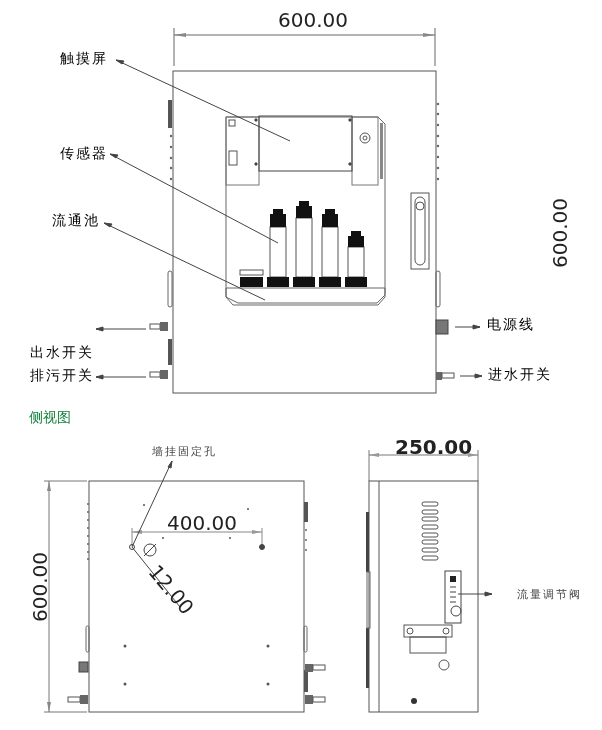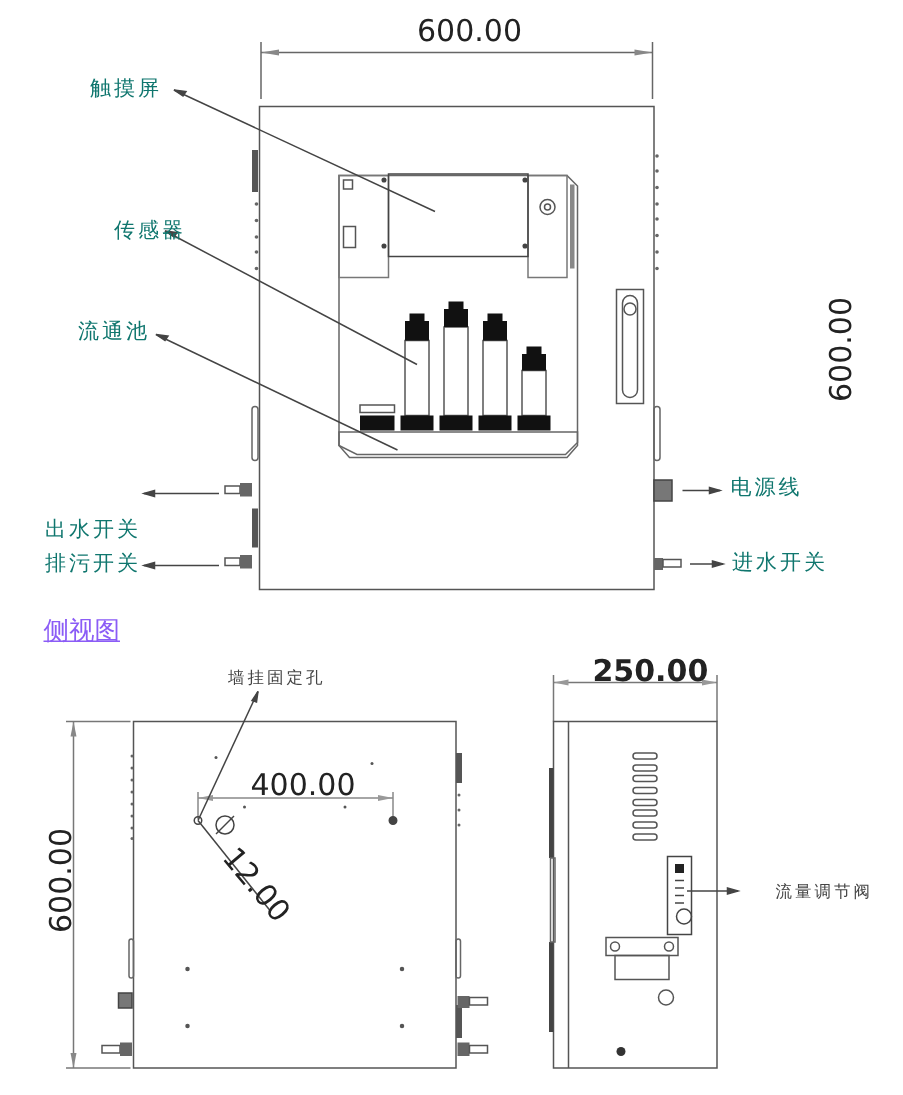--- a/index.html
+++ b/index.html
@@ -1,22 +1,22 @@
 <!DOCTYPE html>
 <html><head>
 <meta charset="utf-8">
 <style>
   html, body { margin:0; padding:0; background:#fff; }
   body { width:602px; height:730px; position:relative; overflow:hidden; font-family:"DejaVu Sans", sans-serif; color:#222; }
   svg { position:absolute; left:0; top:0; }
-  .lbl { position:absolute; font-family:"DejaVu Serif", serif; font-size:14px; color:#0f766e; letter-spacing:2px; white-space:nowrap; }
+  .lbl { position:absolute; font-family:"DejaVu Serif", serif; font-size:14px; color:#000000; letter-spacing:2px; white-space:nowrap; }
   .lbl-sm { position:absolute; font-family:Liberation Serif, serif; font-size:11px; color:#444; letter-spacing:2px; white-space:nowrap; }
   .dim { position:absolute; font-family:"DejaVu Sans", sans-serif; font-size:20px; color:#222; white-space:nowrap; }
   .rot90 { transform-origin:left top; }
-  .view-title { position:absolute; font-family:"DejaVu Sans", sans-serif; font-size:17px; color:#8b5cf6;text-decoration:underline; }
+  .view-title { position:absolute; font-family:"DejaVu Sans", sans-serif; font-size:14px; color:#15803d; }
 </style>
 </head>
 <body>
 
 <svg width="602" height="730" viewBox="0 0 602 730" stroke="#444" fill="none" stroke-width="1">
 
   <g>
 
     <line x1="174" y1="35" x2="435" y2="35" stroke="#666"></line>
     <line x1="174" y1="28" x2="174" y2="66" stroke="#666"></line>
@@ -218,21 +218,21 @@
       <circle cx="446" cy="631" r="3" stroke="#555"></circle>
     <circle cx="444" cy="665" r="5" stroke="#555"></circle>
     <circle cx="414" cy="701" r="3" fill="#333" stroke="none"></circle>
   </g>
 </svg>
 
 <div class="dim" style="left:278px; top:8px;">600.00</div>
 <div class="dim rot90" style="left:548px; top:268px; transform:rotate(-90deg);">600.00</div>
 
 <div class="lbl" style="left:60px; top:50px;">触摸屏</div>
-<div class="lbl" style="left:60px; top:145px;margin-left:16px;">传感器</div>
+<div class="lbl" style="left:60px; top:145px;">传感器</div>
 <div class="lbl" style="left:52px; top:212px;">流通池</div>
 <div class="lbl" style="left:30px; top:324px;margin-top:20px;">出水开关</div>
 <div class="lbl" style="left:30px; top:367px;">排污开关</div>
 <div class="lbl" style="left:487px; top:316px;">电源线</div>
 <div class="lbl" style="left:488px; top:366px;">进水开关</div>
 
 <div class="view-title" style="left:29px; top:409px;">侧视图</div>
 
 <div class="lbl-sm" style="left:152px; top:444px;">墙挂固定孔</div>
 <div class="dim" style="left:167px; top:511px;">400.00</div>

